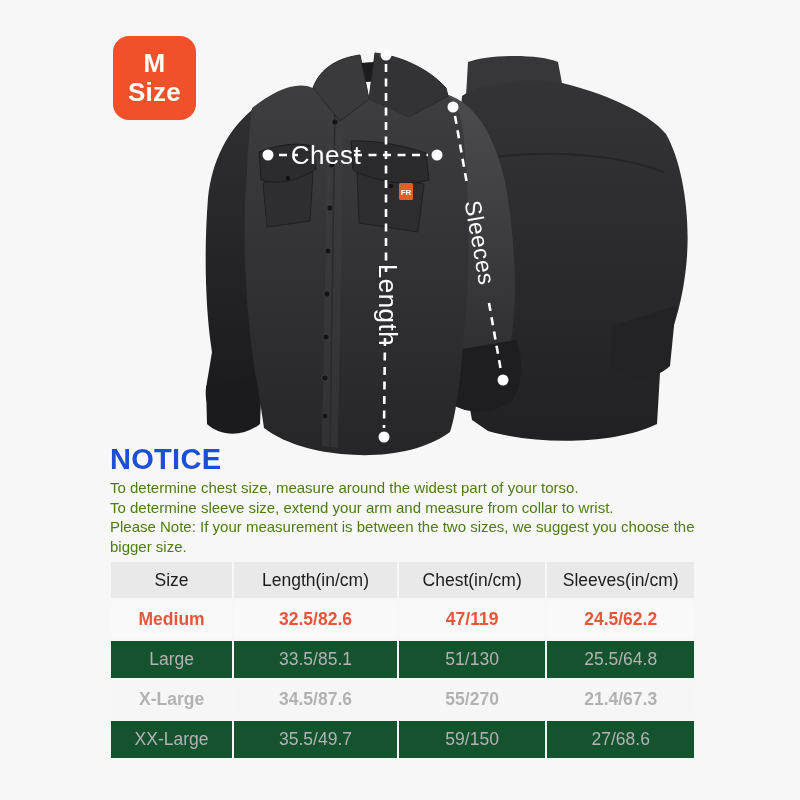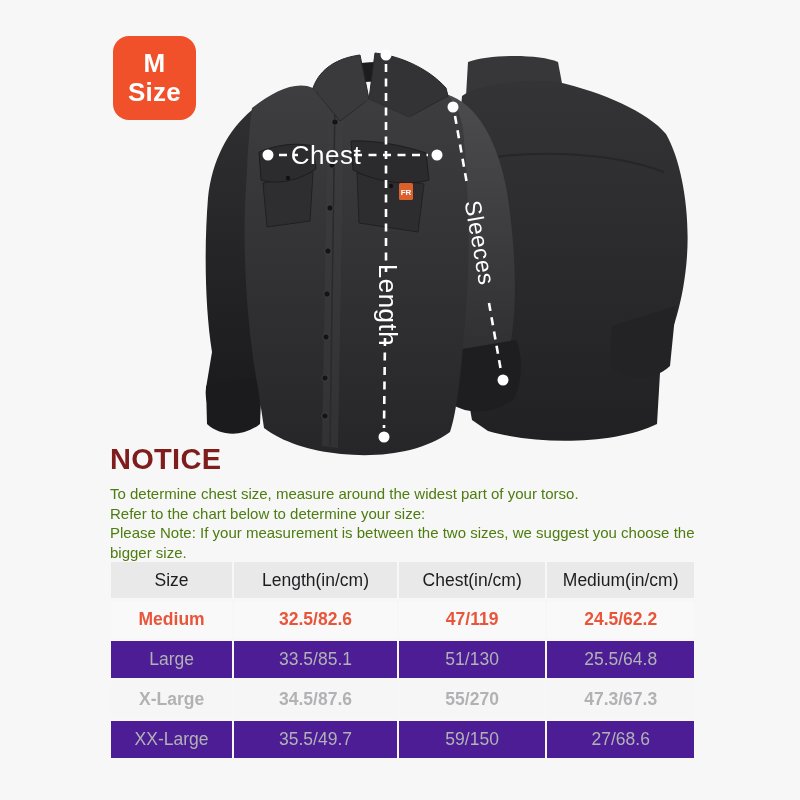--- a/index.html
+++ b/index.html
@@ -15,41 +15,41 @@
     background:#f0502a;border-radius:16px;color:#fff;
     display:flex;flex-direction:column;align-items:center;justify-content:center;
     font-weight:bold;font-size:26px;line-height:29px;letter-spacing:.3px;
   }
   
   .shirt-svg{position:absolute;left:0;top:0;}
   .measure-label{fill:#ffffff;font-weight:500;letter-spacing:.5px;}
   
   .notice{position:absolute;left:110px;top:444px;width:600px;}
   .notice h2{
-    margin:0 0 10px 0;color:#7f1d1d;font-size:29px;line-height:30px;
+    margin:0 0 4px 0;color:#1d4ed8;font-size:29px;line-height:30px;
     font-weight:bold;letter-spacing:.3px;
   }
   .notice p{margin:0;color:#4d7c0f;font-size:15px;line-height:19.5px;}
   
   .size-table{
     position:absolute;left:111px;top:562px;width:577px;
     display:grid;
     grid-template-columns:21% 28.2% 25.4% 25.4%;
     grid-auto-rows:auto;
     column-gap:2px;row-gap:3px;
     font-size:17.5px;
   }
   .cell{
     display:flex;align-items:center;justify-content:center;
     height:36px;
   }
   .cell.data{height:37px;}
   .row-header .cell{background:#e9e9ea;color:#1d1d1f;font-weight:500;}
   .row-hl .cell{background:#faf9f9;color:#e8553a;font-weight:bold;text-align:right;}
-  .row-gray .cell{background:#4c1d95;color:#b2b2b5;font-weight:400;}
+  .row-gray .cell{background:#14532d;color:#b2b2b5;font-weight:400;}
   .row-light .cell{background:#f7f6f6;color:#b2b2b5;font-weight:700;}
 </style>
 </head>
 <body>
 
 <div class="stage">
 
   <svg class="shirt-svg" width="800" height="475" viewBox="0 0 800 475">
     <defs>
       <linearGradient id="gBack" x1="0" y1="0" x2="0" y2="1">
@@ -139,48 +139,48 @@
   </svg>
 
   <div class="badge">
     <div>M</div>
     <div>Size</div>
   </div>
 
   <div class="notice">
     <h2>NOTICE</h2>
     <p>To determine chest size, measure around the widest part of your torso.</p>
-    <p>Refer to the chart below to determine your size:</p>
+    <p>To determine sleeve size, extend your arm and measure from collar to wrist.</p>
     <p>Please Note: If your measurement is between the two sizes, we suggest you choose the bigger size.</p>
   </div>
 
   <div class="size-table">
     <div class="row-header" style="display:contents">
       <div class="cell">Size</div>
       <div class="cell">Length(in/cm)</div>
       <div class="cell">Chest(in/cm)</div>
-      <div class="cell">Medium(in/cm)</div>
+      <div class="cell">Sleeves(in/cm)</div>
     </div>
     <div class="row-hl" style="display:contents">
       <div class="cell data">Medium</div>
       <div class="cell data">32.5/82.6</div>
       <div class="cell data">47/119</div>
       <div class="cell data">24.5/62.2</div>
     </div>
     <div class="row-gray" style="display:contents">
       <div class="cell data">Large</div>
       <div class="cell data">33.5/85.1</div>
       <div class="cell data">51/130</div>
       <div class="cell data">25.5/64.8</div>
     </div>
     <div class="row-light" style="display:contents">
       <div class="cell data">X-Large</div>
       <div class="cell data">34.5/87.6</div>
       <div class="cell data">55/270</div>
-      <div class="cell data">47.3/67.3</div>
+      <div class="cell data">21.4/67.3</div>
     </div>
     <div class="row-gray" style="display:contents">
       <div class="cell data">XX-Large</div>
       <div class="cell data">35.5/49.7</div>
       <div class="cell data">59/150</div>
       <div class="cell data">27/68.6</div>
     </div>
   </div>
 
 </div>

